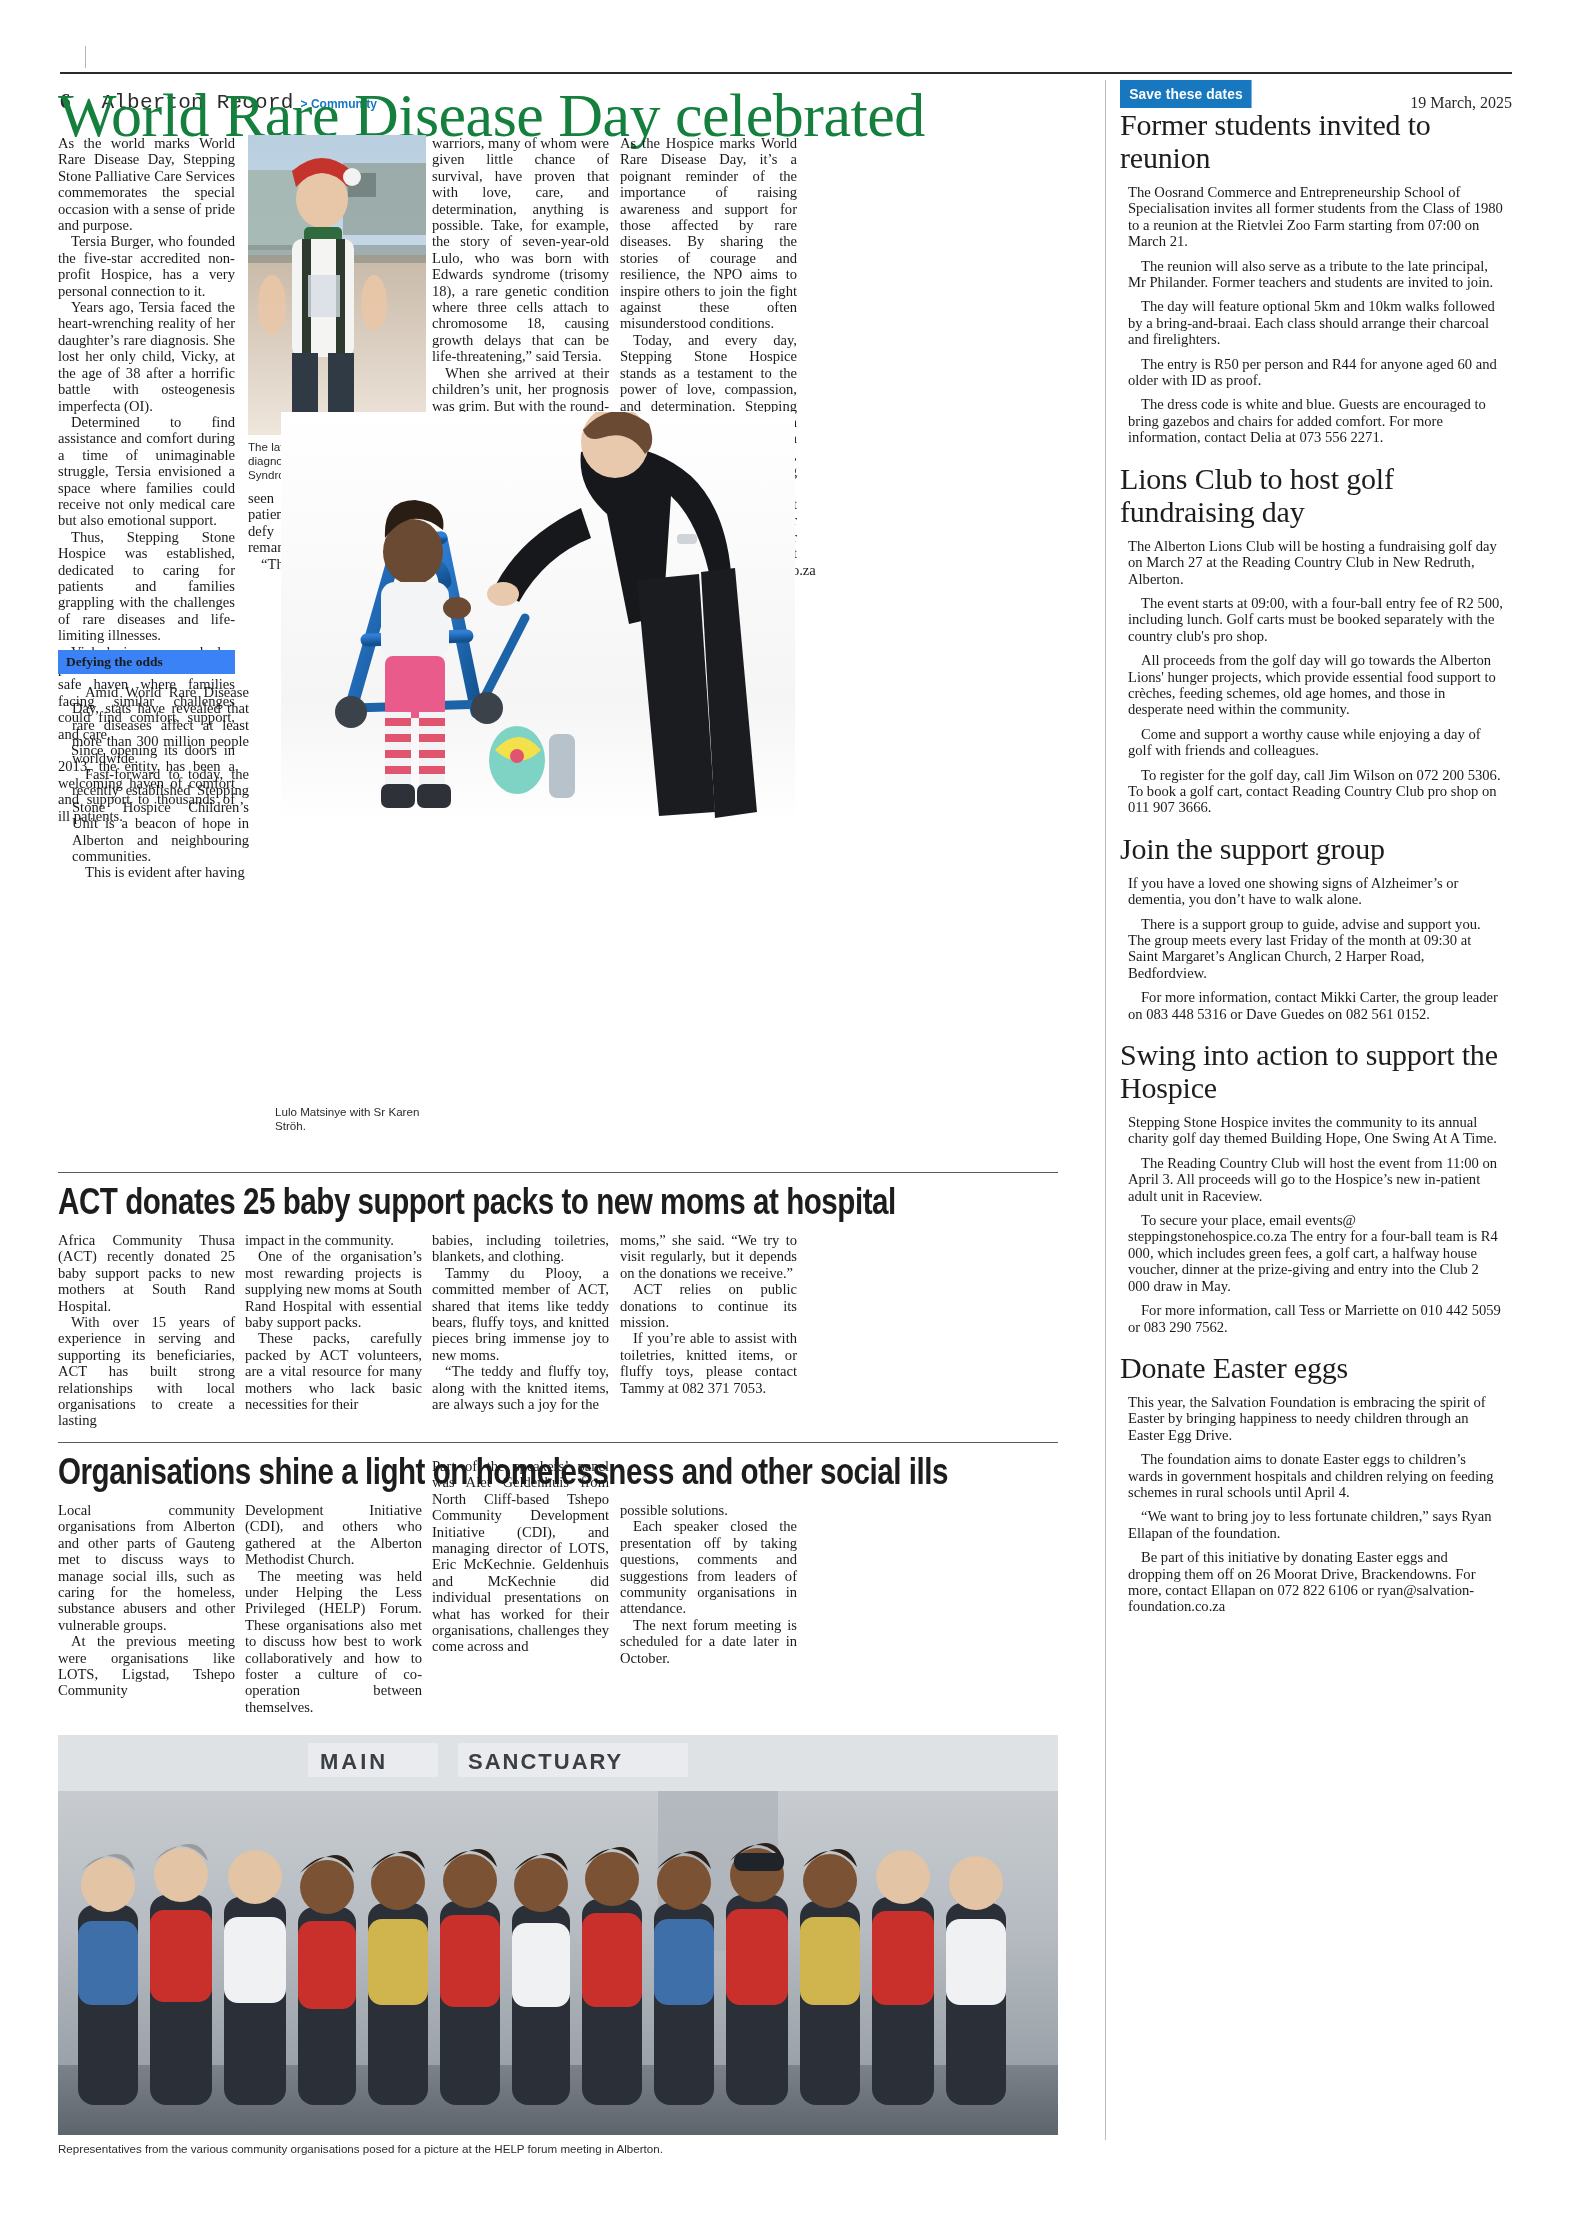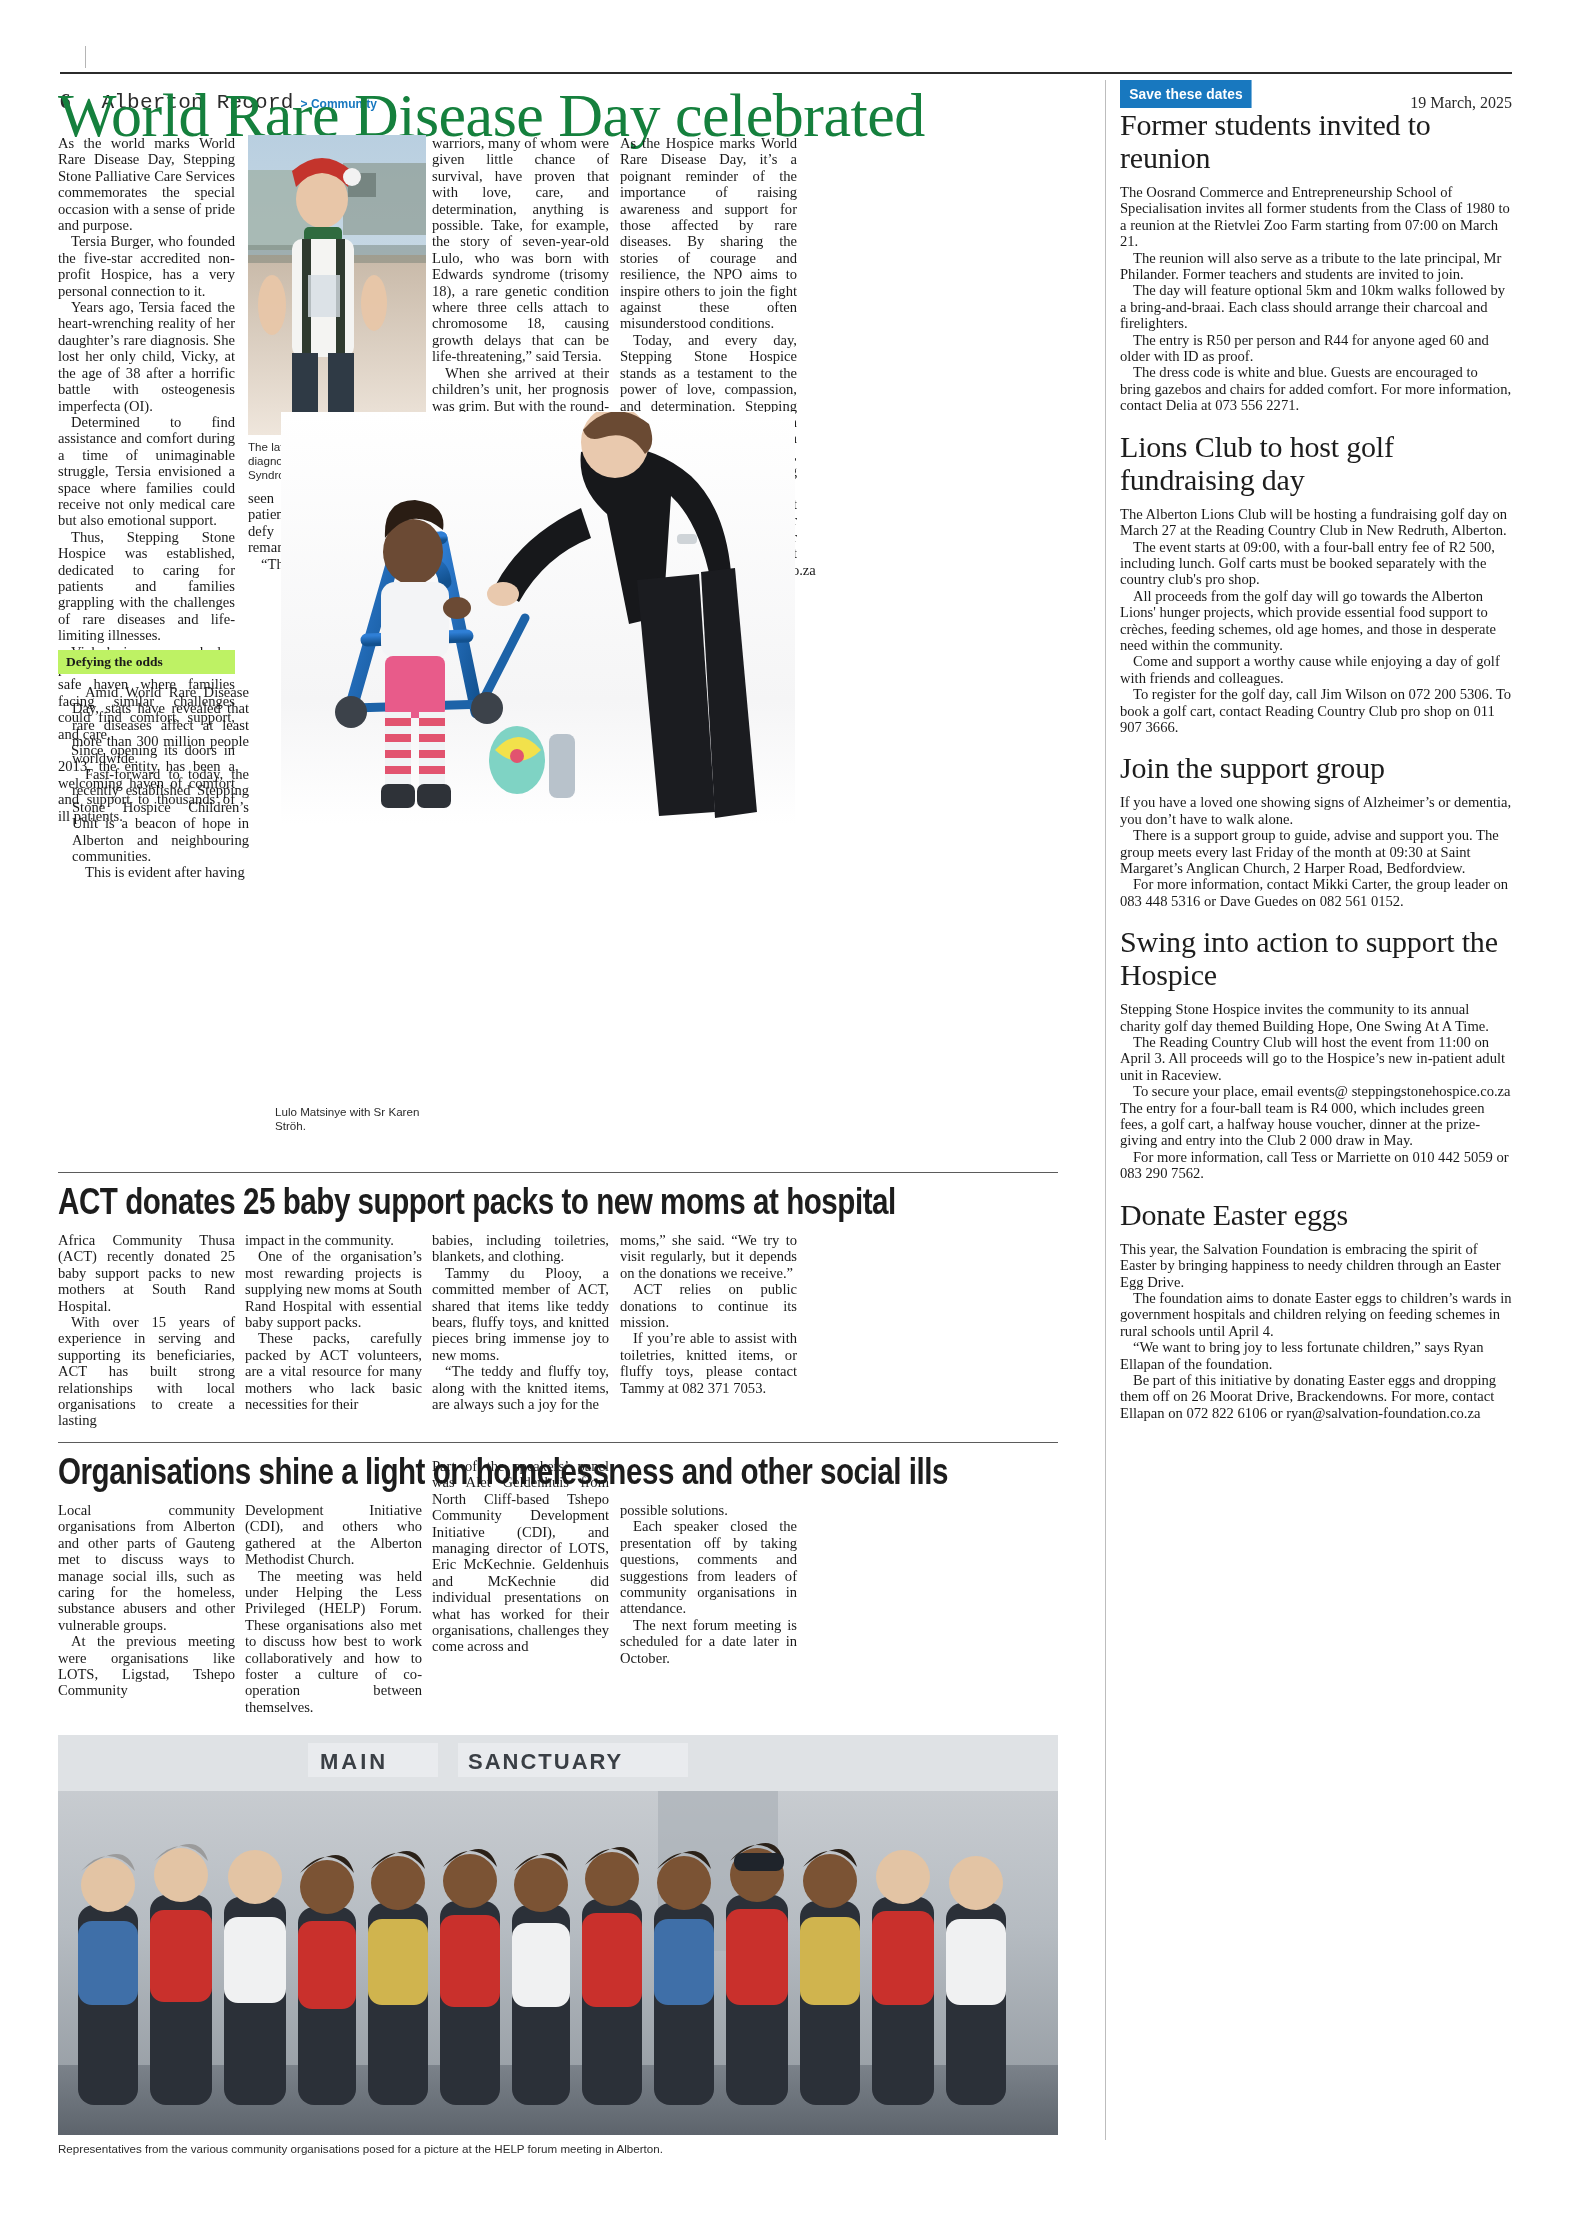--- a/index.html
+++ b/index.html
@@ -55,21 +55,21 @@
   .bodytext p { text-indent: 13px; margin: 0; }
   .bodytext p.noindent { text-indent: 0; }
 
   #col1 { left: 58px; top: 135px; width: 177px; }
   #col2-top { left: 432px; top: 135px; width: 177px; }
   #col3-top { left: 620px; top: 135px; width: 177px; }
 
   
   .subhead-bar {
     position: absolute; left: 58px; top: 650px; width: 177px; height: 24px;
-    background: #bef264; display: flex; align-items: center;
+    background: #3b82f6; display: flex; align-items: center;
   }
   .subhead-bar span {
     font-family: "Liberation Serif", serif; font-weight: bold;
     font-size: 13.5px; padding-left: 8px; color: #1a1a1a;
   }
   #col1b { left: 72px; top: 684px; width: 177px; }
 
   
   #col2-mid { left: 248px; top: 490px; width: 172px; }
 
@@ -134,21 +134,21 @@
   }
   .side-head {
     font-family: "Liberation Serif", serif;
     font-size: 30px; line-height: 33px; color: #1d1d1d;
     margin-top: 12px; margin-bottom: 10px; letter-spacing: -0.2px;
   }
   .side-body {
     font-family: "Liberation Serif", serif;
     font-size: 14.6px; line-height: 16.4px; text-align: left; color: #1a1a1a;
   }
-  .side-body p { text-indent: 13px; margin: 0; }
+  .side-body p { text-indent: 13px; margin: 8px; }
   .side-body p.noindent { text-indent: 0; }
   .side-block { margin-bottom: 16px; }
   .side-block .side-head:first-child { margin-top: 0; }
 </style>
 </head>
 <body>
 
 <div class="page">
 
   <div class="masthead">

